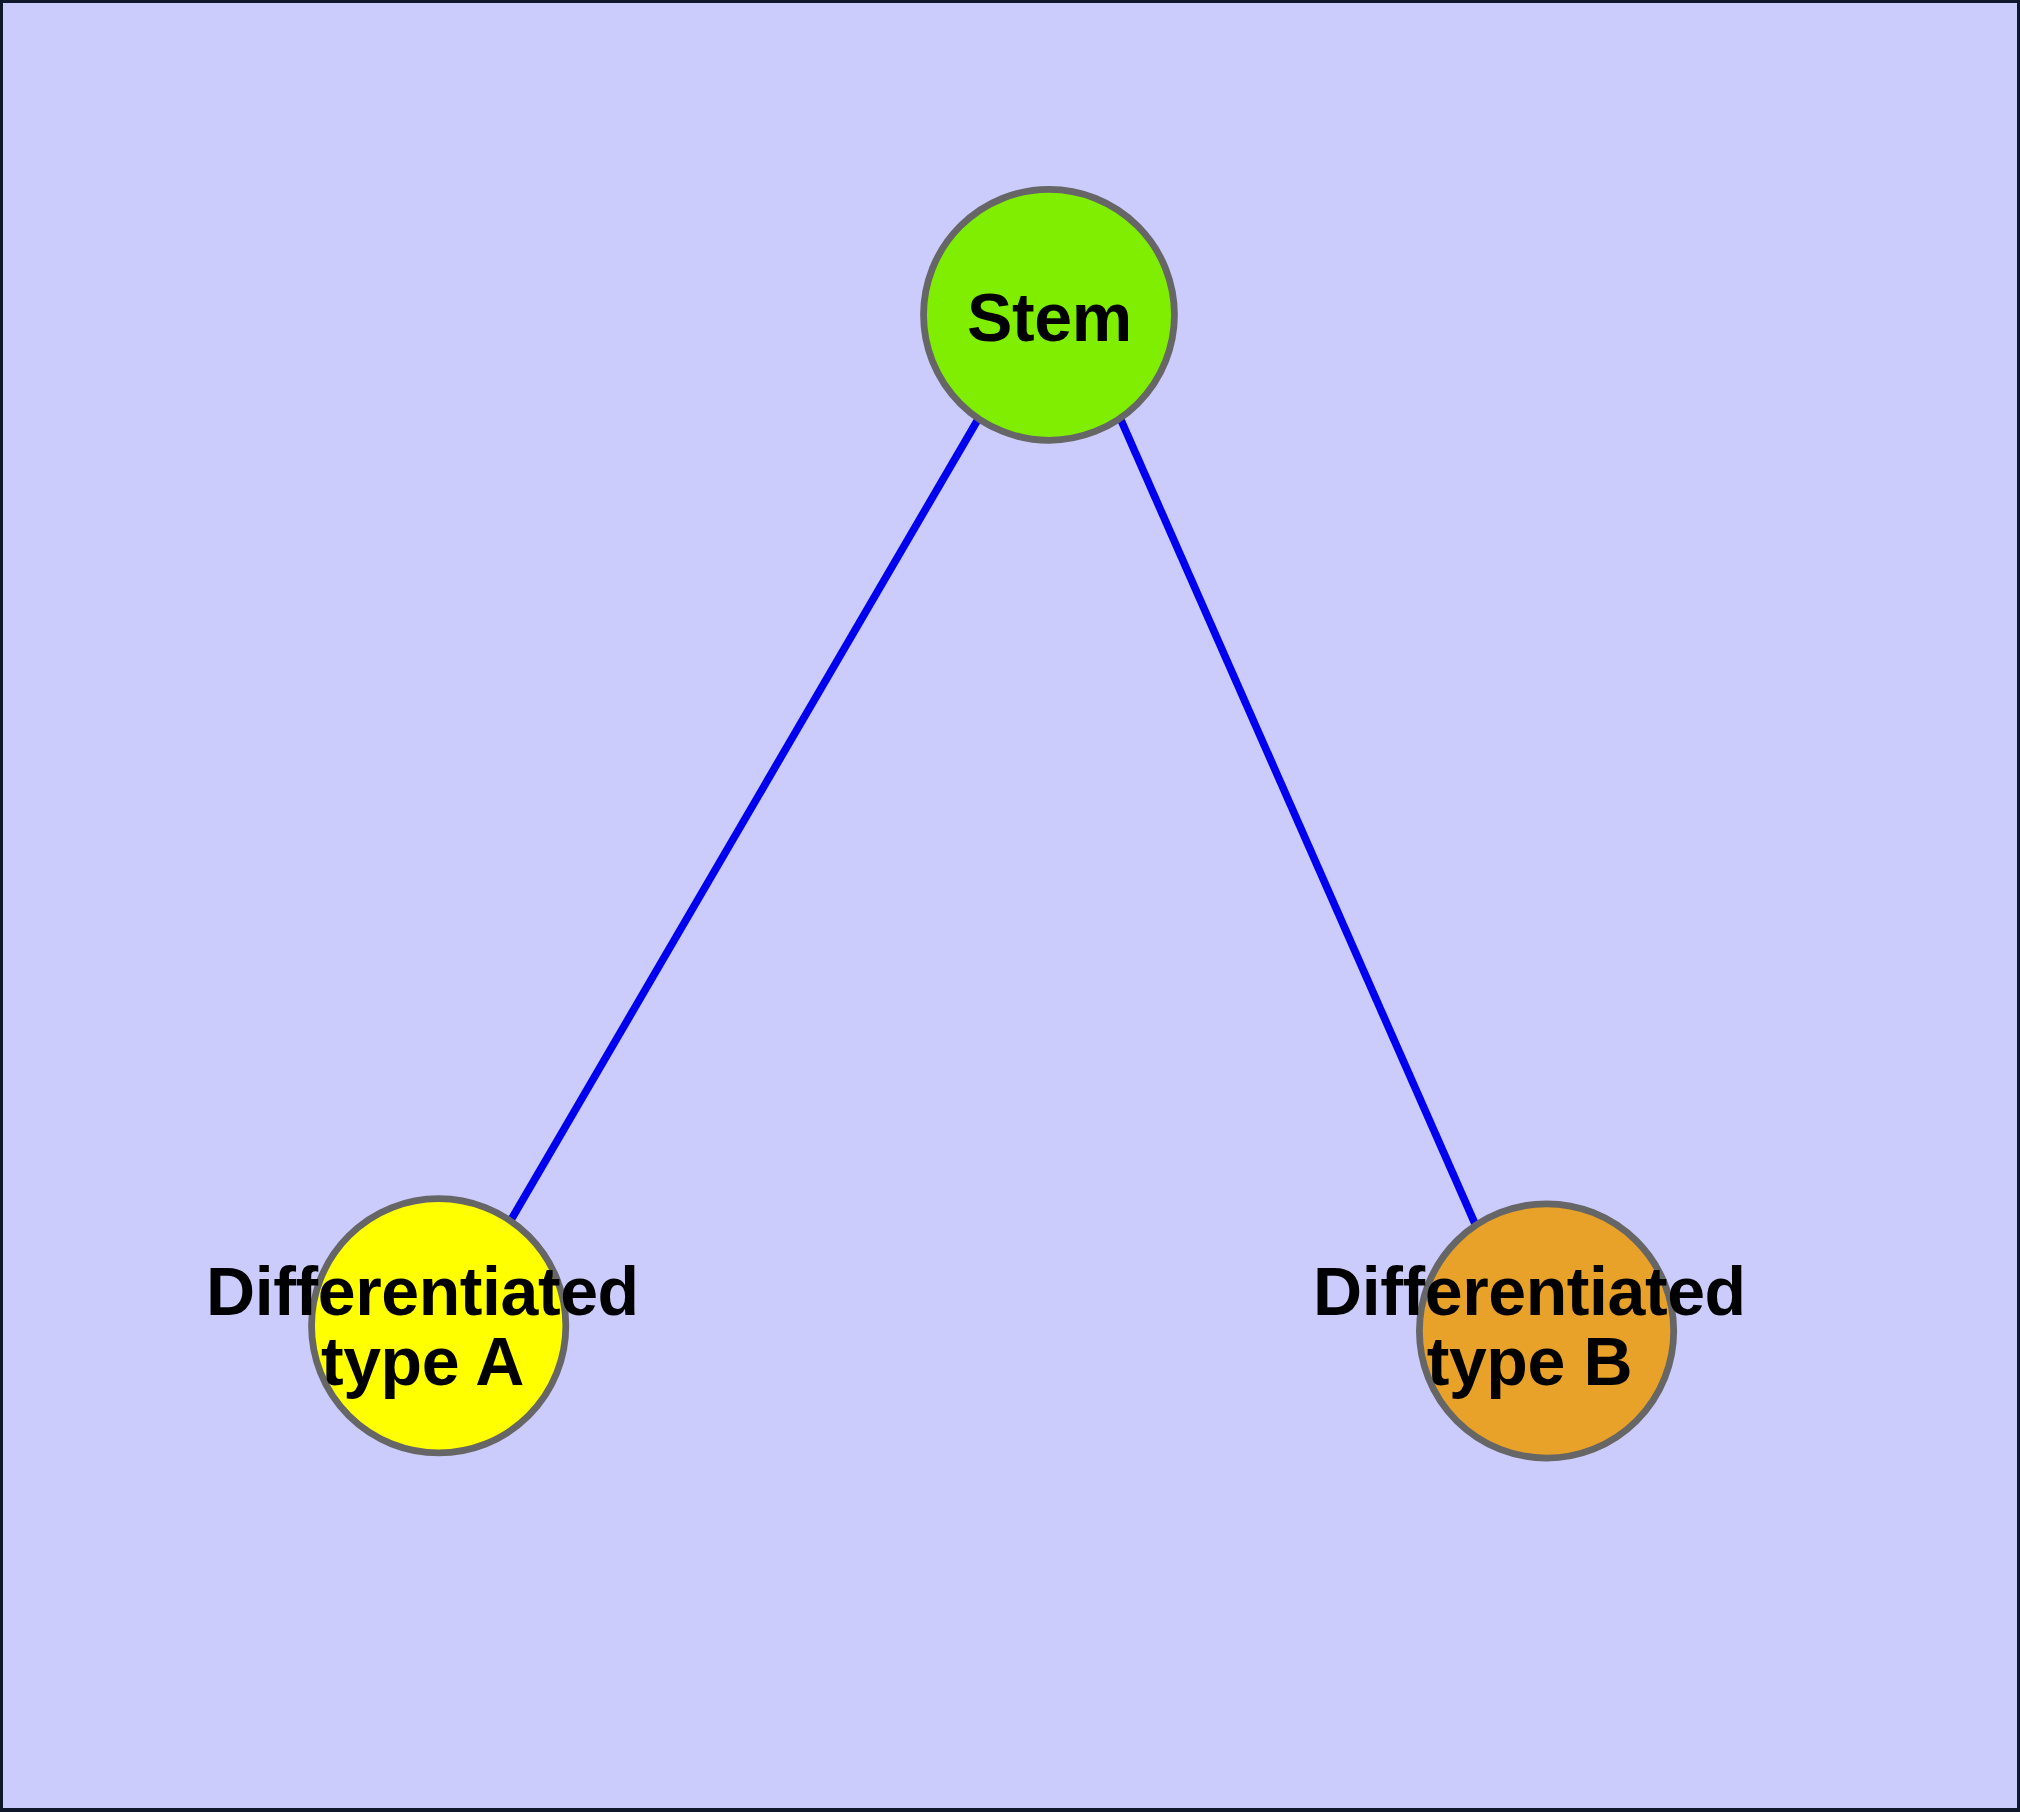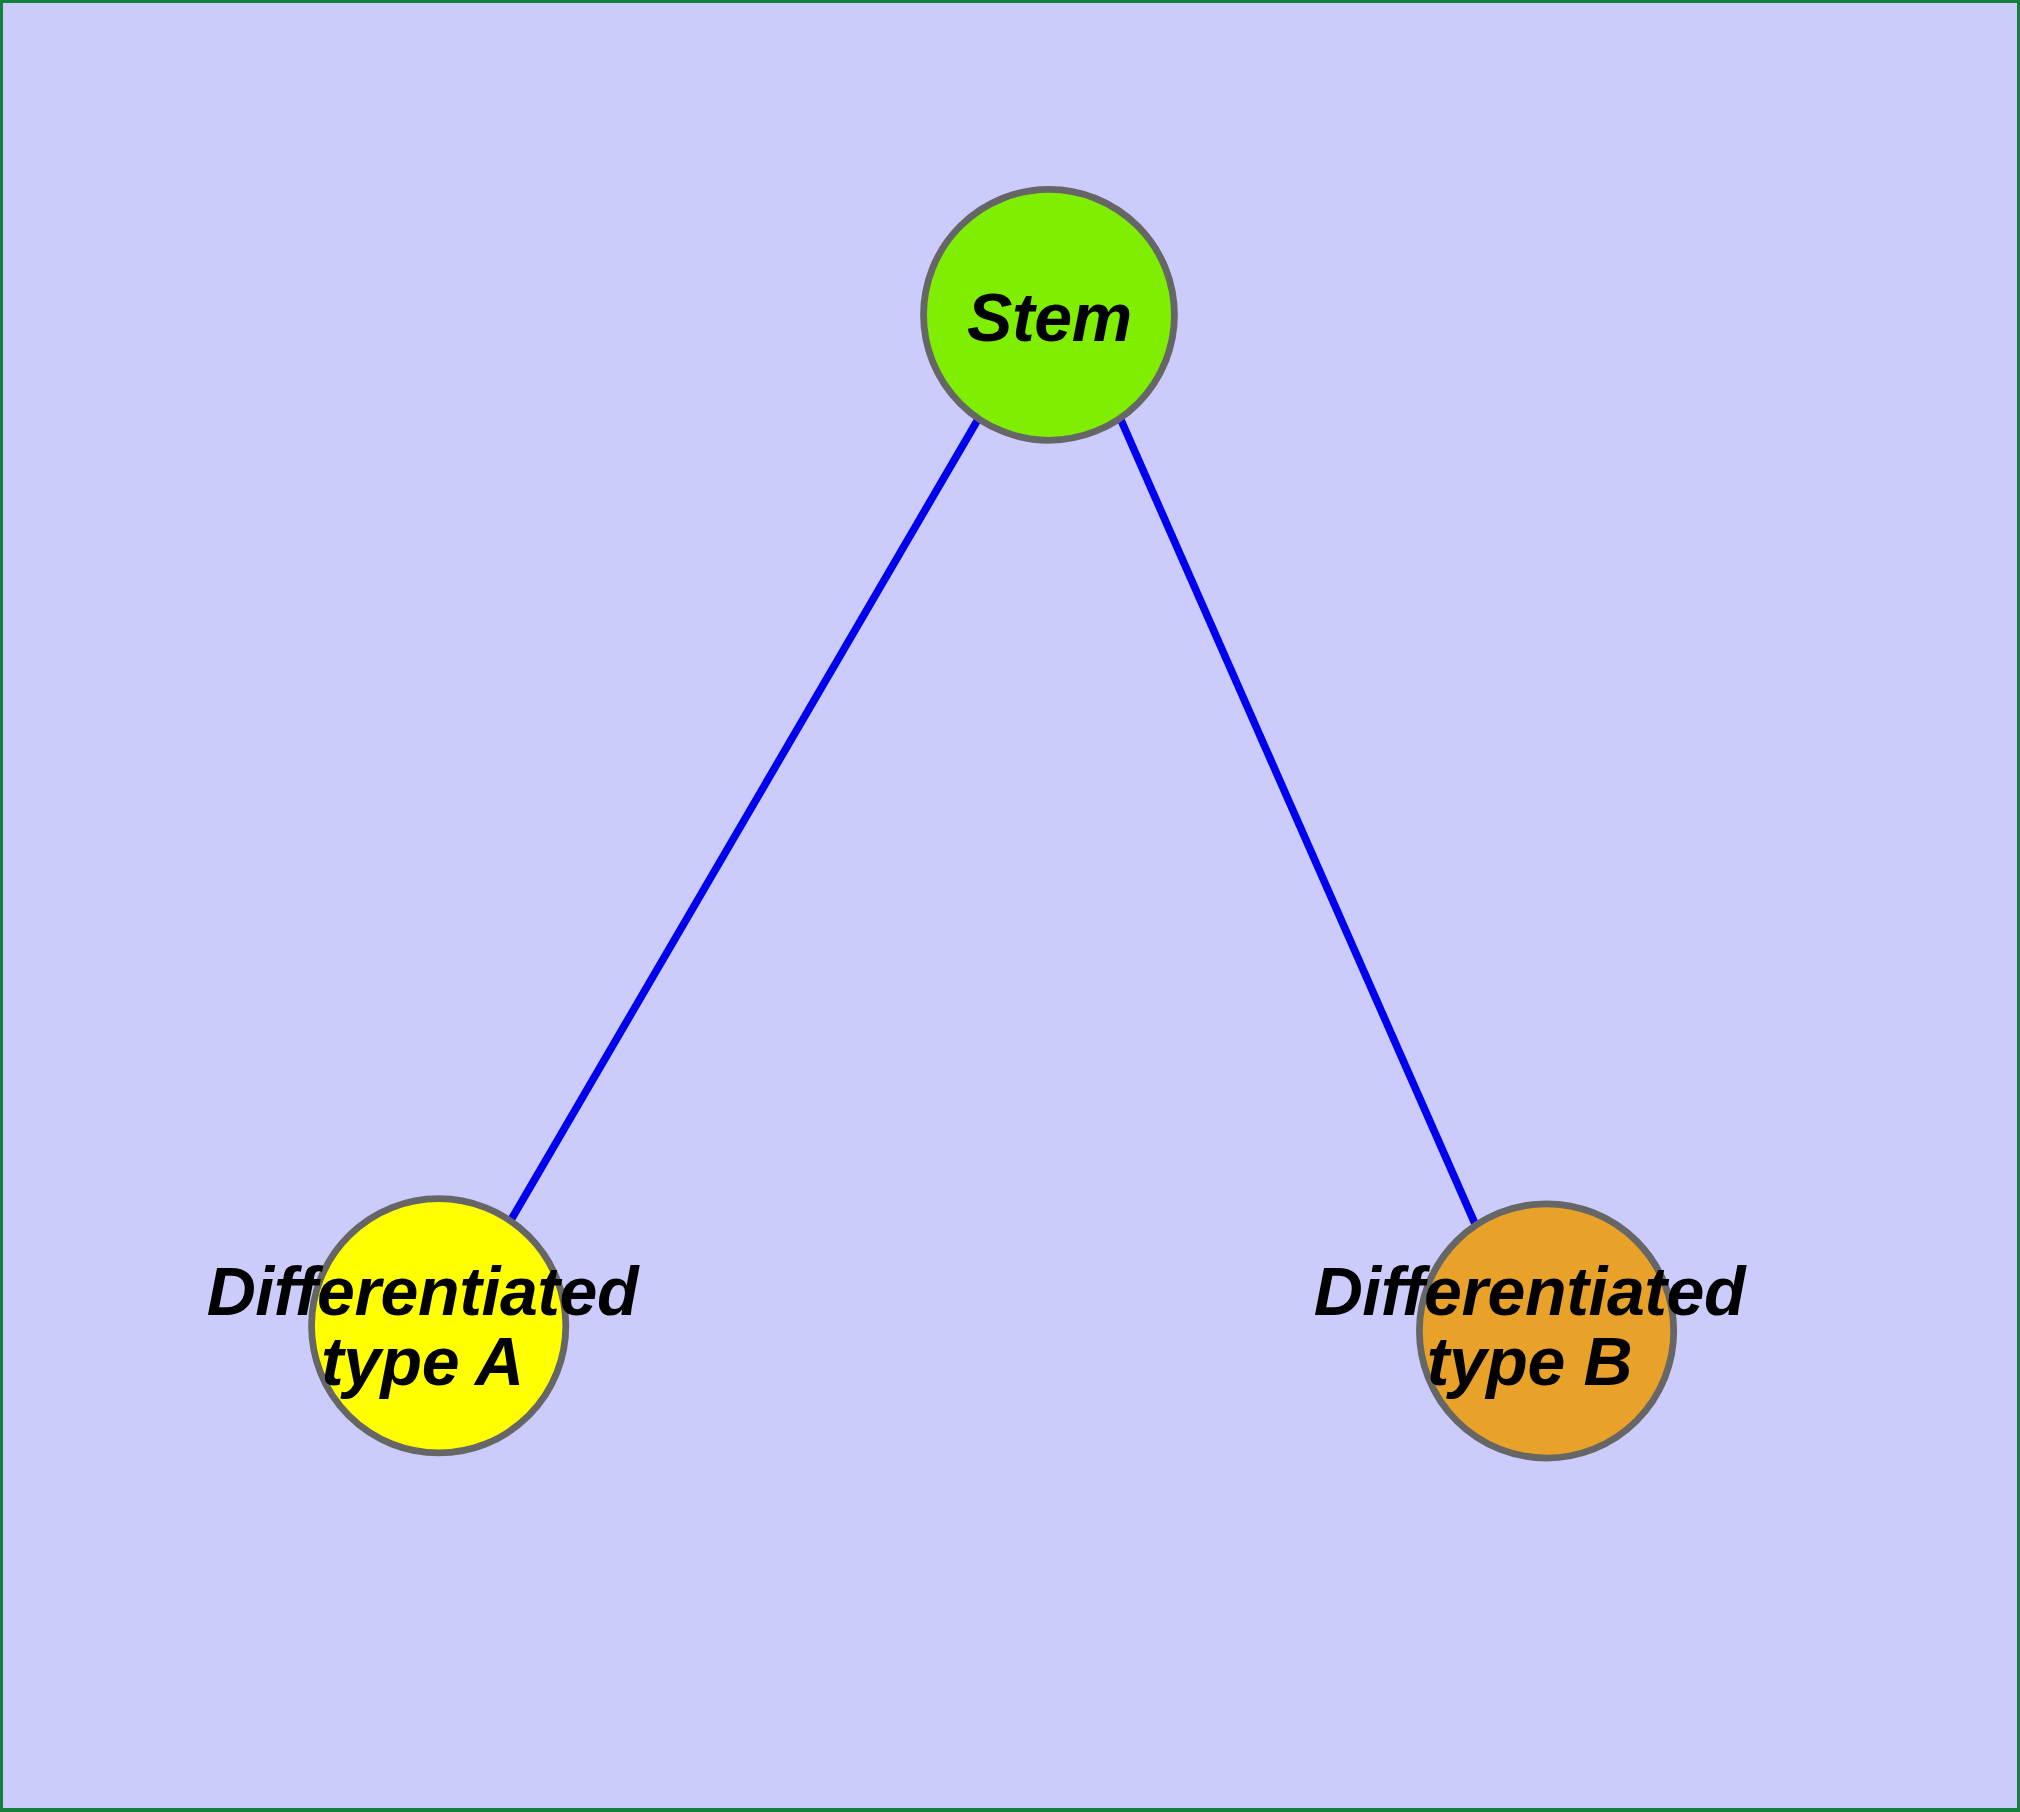--- a/index.html
+++ b/index.html
@@ -5,24 +5,23 @@
 <style>
   html, body {
     margin: 0;
     padding: 0;
     background: #ffffff;
   }
   #stage {
     position: relative;
     width: 2021px;
     height: 1812px;
-    background: #15803d;
+    background: #0f172a;
     overflow: hidden;
     font-family: "Liberation Sans", "DejaVu Sans", sans-serif;
-    font-style: italic;
   }
   #canvas {
     position: absolute;
     left: 3.4px;
     top: 3.4px;
     width: 2014px;
     height: 1805px;
     background: #ccccfc;
   }
   #graph-svg {

